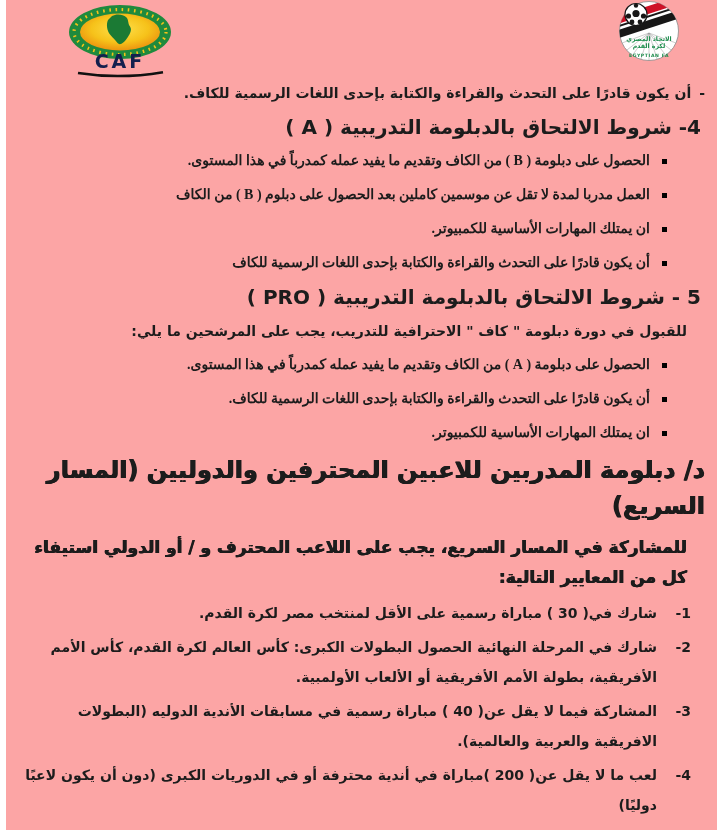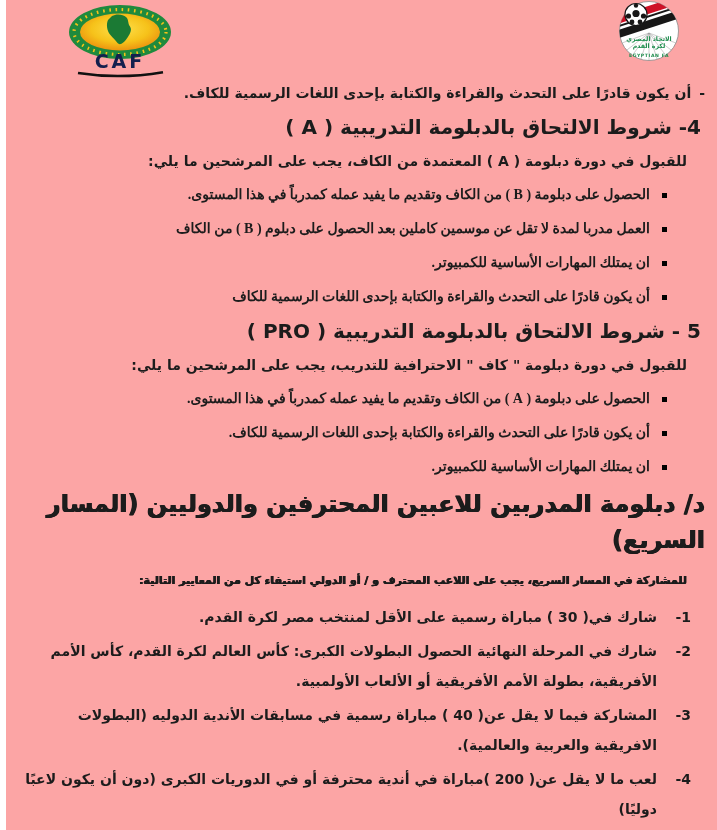--- a/index.html
+++ b/index.html
@@ -35,21 +35,21 @@
   .bullet{margin-right:38px;font-family:Liberation Serif, serif;}
   .square{flex:0 0 auto;width:5px;height:5px;background:#000;margin-top:13px;margin-left:12px;}
   
   .dheading{
     margin:4px 0 8px 0;
     font-size:24px;line-height:36px;
     text-shadow:0.5px 0 0 currentColor,-0.5px 0 0 currentColor;
   }
   .subheading{
     margin-right:18px;margin-bottom:6px;
-    font-size:11px;
+    font-size:17px;
     text-shadow:0.45px 0 0 currentColor,-0.45px 0 0 currentColor;
   }
   
   .num{margin-right:14px;}
   .num .marker{min-width:26px;}
 </style>
 </head>
 <body>
 
 <div class="page">
@@ -120,23 +120,20 @@
 
     <div class="row dash">
       <span class="marker">-</span>
       <div class="txt">أن يكون قادرًا على التحدث والقراءة والكتابة بإحدى اللغات الرسمية للكاف.</div>
     </div>
 
     <div class="row h">
       <div class="txt">4- شروط الالتحاق  بالدبلومة التدريبية  ( A )</div>
     </div>
 
-    <div class="row intro">
-      <div class="txt">للقبول في دورة دبلومة ( A )  المعتمدة من الكاف، يجب على المرشحين ما يلي:</div>
-    </div>
 
     <div class="row bullet">
       <span class="square"></span>
       <div class="txt">الحصول على دبلومة ( B ) من الكاف وتقديم ما يفيد عمله كمدرباً في هذا المستوى.</div>
     </div>
 
     <div class="row bullet">
       <span class="square"></span>
       <div class="txt">العمل مدربا لمدة لا تقل عن موسمين كاملين بعد الحصول على دبلوم ( B ) من الكاف</div>
     </div>

